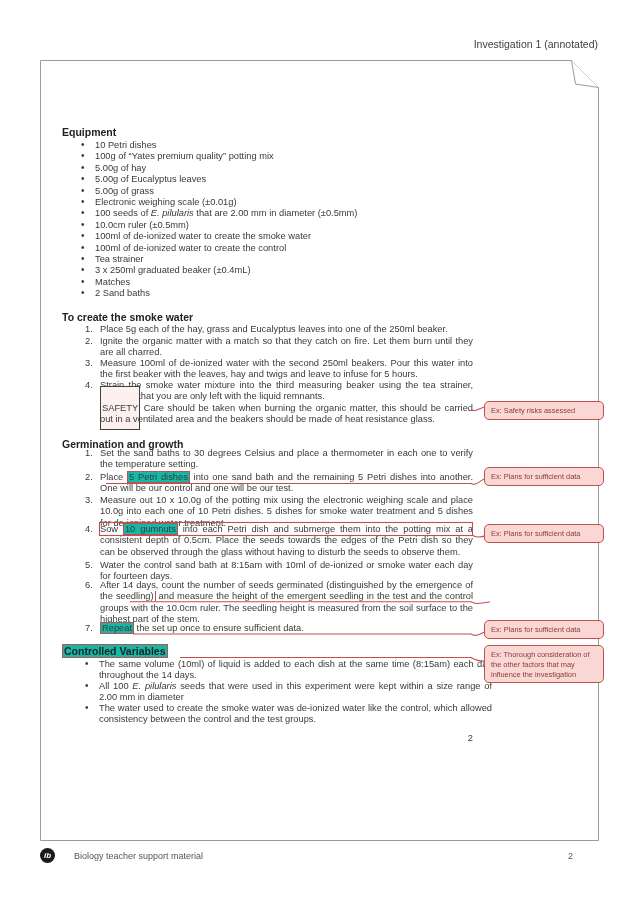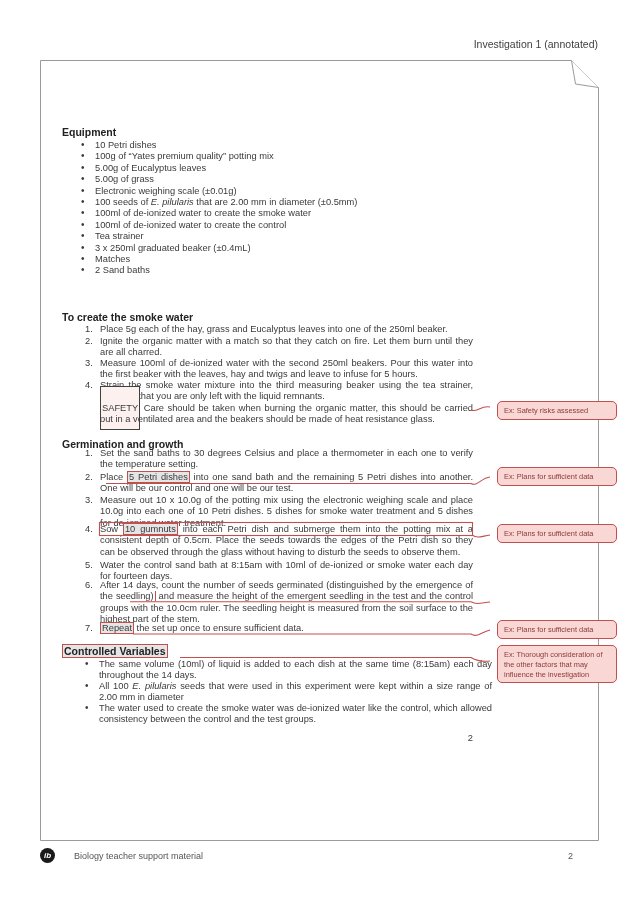--- a/index.html
+++ b/index.html
@@ -14,25 +14,25 @@
   .bullet-list .b-item{position:relative;padding-left:15px;}
   .bullet-list .b-item::before{content:"\2022";position:absolute;left:1px;top:-1px;font-size:10px;}
   .eq-list .b-item{height:11.4px;line-height:11.4px;}
   .cv-list .b-item{position:absolute;left:4px;width:393px;line-height:11px;text-align:justify;}
   .num-item{position:absolute;left:85px;width:388px;font-size:9.3px;line-height:11.3px;
             text-align:justify;z-index:2;}
   .num-item .num{position:absolute;left:0;top:0;}
   .num-item .itext{margin-left:15px;display:block;}
   .safety-para{position:absolute;left:100px;width:373px;font-size:9.3px;line-height:11.3px;
                text-align:justify;z-index:2;}
-  .hl{background:#e5e5e5;border:1px solid #c0504d;padding:0 1px;}
+  .hl{background:#14b8a6;border:1px solid #c0504d;padding:0 1px;}
   .safety-label{border:1px solid #404040;padding:16px 1px;background:#fdf1f0;}
   .tick-after{border-right:1.2px solid #c0504d;padding-right:1px;}
   .species{font-style:italic;}
-  .annotation{position:absolute;left:497px;width:120px;box-sizing:border-box;background:#f8d7d5;
+  .annotation{position:absolute;left:484px;width:120px;box-sizing:border-box;background:#f8d7d5;
               border:1.2px solid #c0504d;border-radius:5px;padding:4px 6px 3px 6px;
               font-size:7.4px;line-height:9.8px;color:#8c3a36;z-index:4;}
   .page-num{position:absolute;left:400px;top:733px;width:73px;text-align:right;
             font-size:9.3px;z-index:2;}
   .footer-logo{position:absolute;left:40px;top:848px;width:15px;height:15px;border-radius:50%;
                background:#1a1a1a;color:#fff;font-size:8px;font-style:italic;font-weight:bold;
                text-align:center;line-height:15px;z-index:2;}
   .footer-text{position:absolute;left:62px;top:851px;font-size:9px;color:#555;z-index:2;padding-left:12px;}
   .footer-page{position:absolute;left:553px;top:851px;width:20px;text-align:right;
                font-size:9px;color:#555;z-index:2;}
@@ -46,24 +46,26 @@
     <path d="M40.5,60.5 H571.5 L598.5,87.5 V840.5 H40.5 Z" fill="#ffffff" stroke="#9b9b9b" stroke-width="1"></path>
     <path d="M571.5,60.5 L575.5,84 L598.5,87.5" fill="#ffffff" stroke="#9b9b9b" stroke-width="1"></path>
   </svg>
 
   <div class="doc-header">Investigation 1 (annotated)</div>
 
   <div class="sec-heading" style="top:126px;">Equipment</div>
   <div class="bullet-list eq-list" style="top:140px;width:400px;">
     <div class="b-item">10 Petri dishes</div>
     <div class="b-item">100g of “Yates premium quality” potting mix</div>
+    <div class="b-item">5.00g of hay</div>
     <div class="b-item">5.00g of Eucalyptus leaves</div>
     <div class="b-item">5.00g of grass</div>
     <div class="b-item">Electronic weighing scale (±0.01g)</div>
     <div class="b-item"><span>100 seeds of </span><span class="species">E. pilularis</span><span> that are 2.00 mm in diameter (±0.5mm)</span></div>
+    <div class="b-item">10.0cm ruler (±0.5mm)</div>
     <div class="b-item">100ml of de-ionized water to create the smoke water</div>
     <div class="b-item">100ml of de-ionized water to create the control</div>
     <div class="b-item">Tea strainer</div>
     <div class="b-item">3 x 250ml graduated beaker (±0.4mL)</div>
     <div class="b-item">Matches</div>
     <div class="b-item">2 Sand baths</div>
   </div>
 
   <div class="sec-heading" style="top:311px;">To create the smoke water</div>
   <div class="num-item" style="top:324px;">

